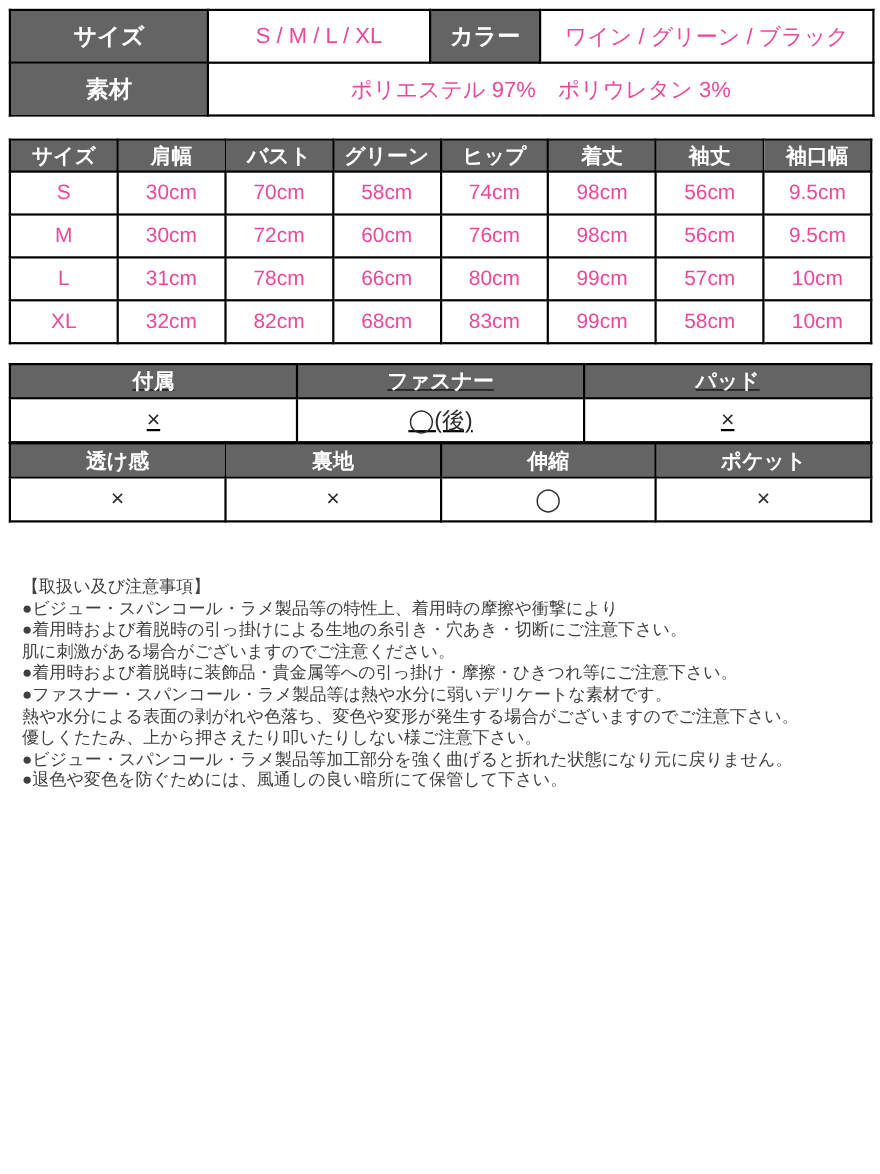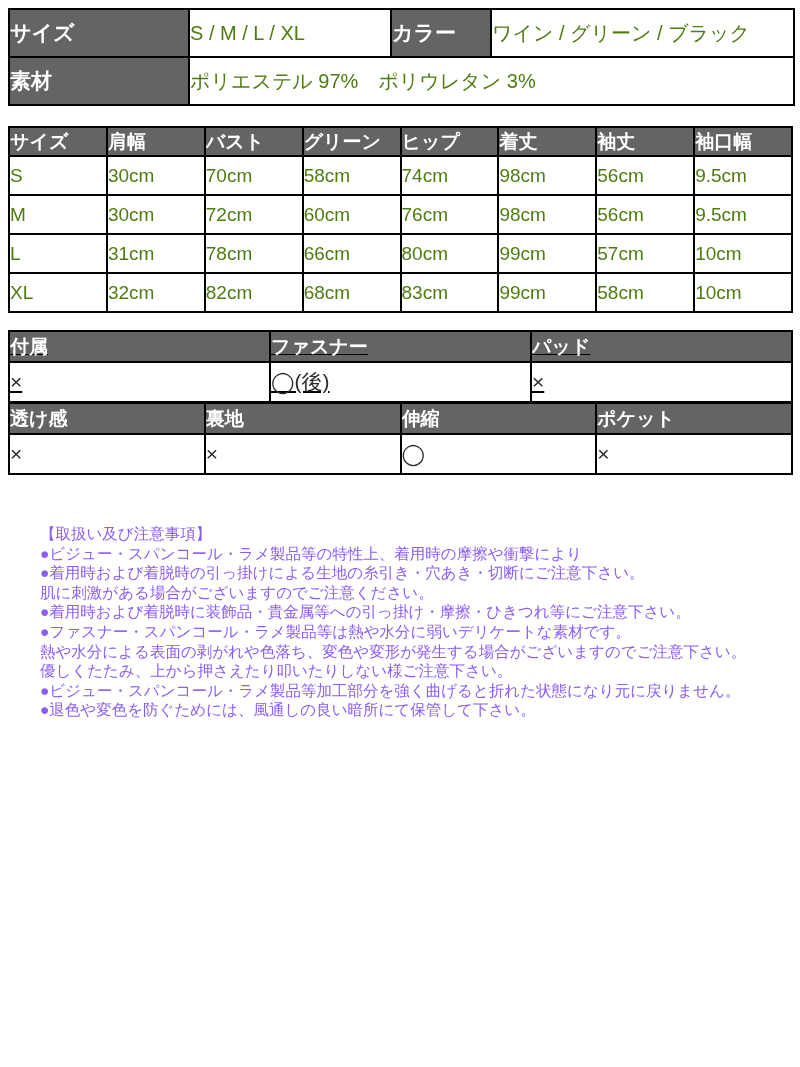--- a/index.html
+++ b/index.html
@@ -16,55 +16,55 @@
     overflow: hidden;
   }
   table.grid {
     border-collapse: collapse;
     table-layout: fixed;
     width: 785px;
   }
   table.grid th, table.grid td {
     border: 2px solid #000000;
     padding: 0;
-    text-align: left;
+    text-align: center;
     vertical-align: middle;
     overflow: hidden;
     white-space: nowrap;
   }
   .hcell {
     background: #646464;
     color: #ffffff;
     font-weight: bold;
   }
   .vcell {
     background: #ffffff;
-    color: #4d7c0f;
+    color: #ec4899;
     font-weight: normal;
   }
   
   #spec-table { position: absolute; left: 8px; top: 8px; }
   #spec-table th, #spec-table td { height: 46px; font-size: 21px; }
   #spec-table td { font-size: 20px; }
   
   #measurements-table { position: absolute; left: 8px; top: 126px; }
   #measurements-table th { height: 27px; font-size: 19px; }
   #measurements-table td { height: 37px; font-size: 19px; }
   
   #features-table-1 { position: absolute; left: 8px; top: 330px; text-decoration: underline; }
   #features-table-2 { position: absolute; left: 8px; top: 402px; }
   #features-table-1 th, #features-table-2 th { height: 29px; font-size: 19px; }
   #features-table-1 td, #features-table-2 td { height: 38px; font-size: 21px; font-weight: 300; color: #2b2b2b; }
   
   #notes {
     position: absolute;
-    left: 40px;
+    left: 20px;
     top: 524px;
     width: 748px;
-    color: #8b5cf6;
+    color: #404040;
     font-size: 15.5px;
     line-height: 19.6px;
     text-align: left;
   }
   #notes div { white-space: nowrap; }
 </style>
 </head>
 <body>
 
 <div class="page">

